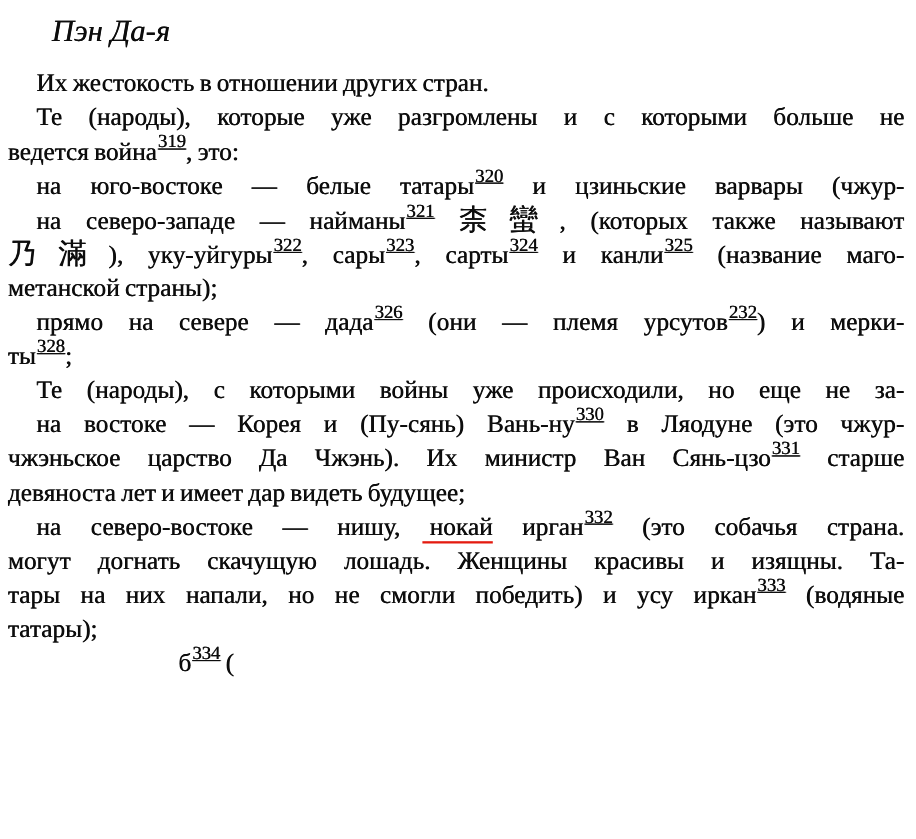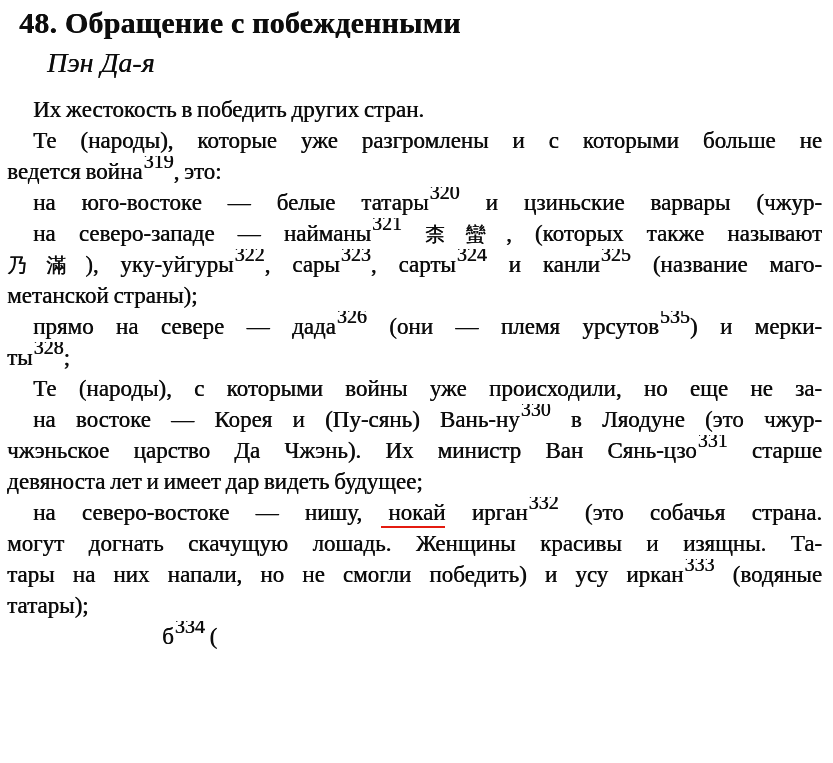--- a/index.html
+++ b/index.html
@@ -48,61 +48,61 @@
     height: 31px;
     line-height: 31px;
     overflow: hidden;
     text-align: left;
   }
   .line.indent { text-indent: 26px; }
   .line.j { text-align: justify; text-align-last: justify; }
   .line.cutoff { padding-left: 155px; }
 
   sup.fn {
-    font-size: 20px;
+    font-size: 17px;
     line-height: 0;
     position: relative;
     top: -2px;
     vertical-align: super;
     letter-spacing: 0;
     margin-left: 1px;
+    text-decoration: underline;
   }
 
   .cjk {
-    font-size: 20px;
+    font-size: 26px;
     letter-spacing: 2px;
   }
 
   .redline {
     background-image: linear-gradient(var(--annotation-red, #e41b10), var(--annotation-red, #e41b10));
     background-repeat: no-repeat;
     background-size: 100% 4px;
     background-position: 0 100%;
     padding-bottom: 5px;
     padding-left: 7px;
     margin-left: -7px;
   }
 </style>
 </head>
 <body>
 
 <div class="page" style="--ink: #0d0d0d; --paper: #ffffff; --annotation-red: #e41b10;">
-  <div class="doc-title">48. Обращение с побежденными</div>
 
   <div class="doc-author">Пэн Да-я</div>
 
   <div class="body-text">
-      <div class="line indent"><span>Их жестокость в победить других стран.</span></div>
+      <div class="line indent"><span>Их жестокость в отношении других стран.</span></div>
       <div class="line indent j"><span>Те (народы), которые уже разгромлены и с которыми больше не</span></div>
       <div class="line"><span>ведется война</span><sup class="fn">319</sup><span>, это:</span></div>
       <div class="line indent j"><span>на юго-востоке — белые татары</span><sup class="fn">320</sup><span> и цзиньские варвары (чжур-</span></div>
       <div class="line indent j"><span>на северо-западе — найманы</span><sup class="fn">321</sup><span> </span><span class="cjk">柰蠻</span><span>, (которых также называют</span></div>
       <div class="line j"><span class="cjk">乃滿</span><span>), уку-уйгуры</span><sup class="fn">322</sup><span>, сары</span><sup class="fn">323</sup><span>, сарты</span><sup class="fn">324</sup><span> и канли</span><sup class="fn">325</sup><span> (название маго-</span></div>
       <div class="line"><span>метанской страны);</span></div>
-      <div class="line indent j"><span>прямо на севере — дада</span><sup class="fn">326</sup><span> (они — племя урсутов</span><sup class="fn">535</sup><span>) и мерки-</span></div>
+      <div class="line indent j"><span>прямо на севере — дада</span><sup class="fn">326</sup><span> (они — племя урсутов</span><sup class="fn">232</sup><span>) и мерки-</span></div>
       <div class="line"><span>ты</span><sup class="fn">328</sup><span>;</span></div>
       <div class="line indent j"><span>Те (народы), с которыми войны уже происходили, но еще не за-</span></div>
       <div class="line indent j"><span>на востоке — Корея и (Пу-сянь) Вань-ну</span><sup class="fn">330</sup><span> в Ляодуне (это чжур-</span></div>
       <div class="line j"><span>чжэньское царство Да Чжэнь). Их министр Ван Сянь-цзо</span><sup class="fn">331</sup><span> старше</span></div>
       <div class="line"><span>девяноста лет и имеет дар видеть будущее;</span></div>
       <div class="line indent j"><span>на северо-востоке — нишу, </span><span class="redline">нокай</span><span> ирган</span><sup class="fn">332</sup><span> (это собачья страна.</span></div>
       <div class="line j"><span>могут догнать скачущую лошадь. Женщины красивы и изящны. Та-</span></div>
       <div class="line j"><span>тары на них напали, но не смогли победить) и усу иркан</span><sup class="fn">333</sup><span> (водяные</span></div>
       <div class="line"><span>татары);</span></div>
       <div class="line cutoff"><span>б</span><sup class="fn">334</sup><span> (</span></div>

